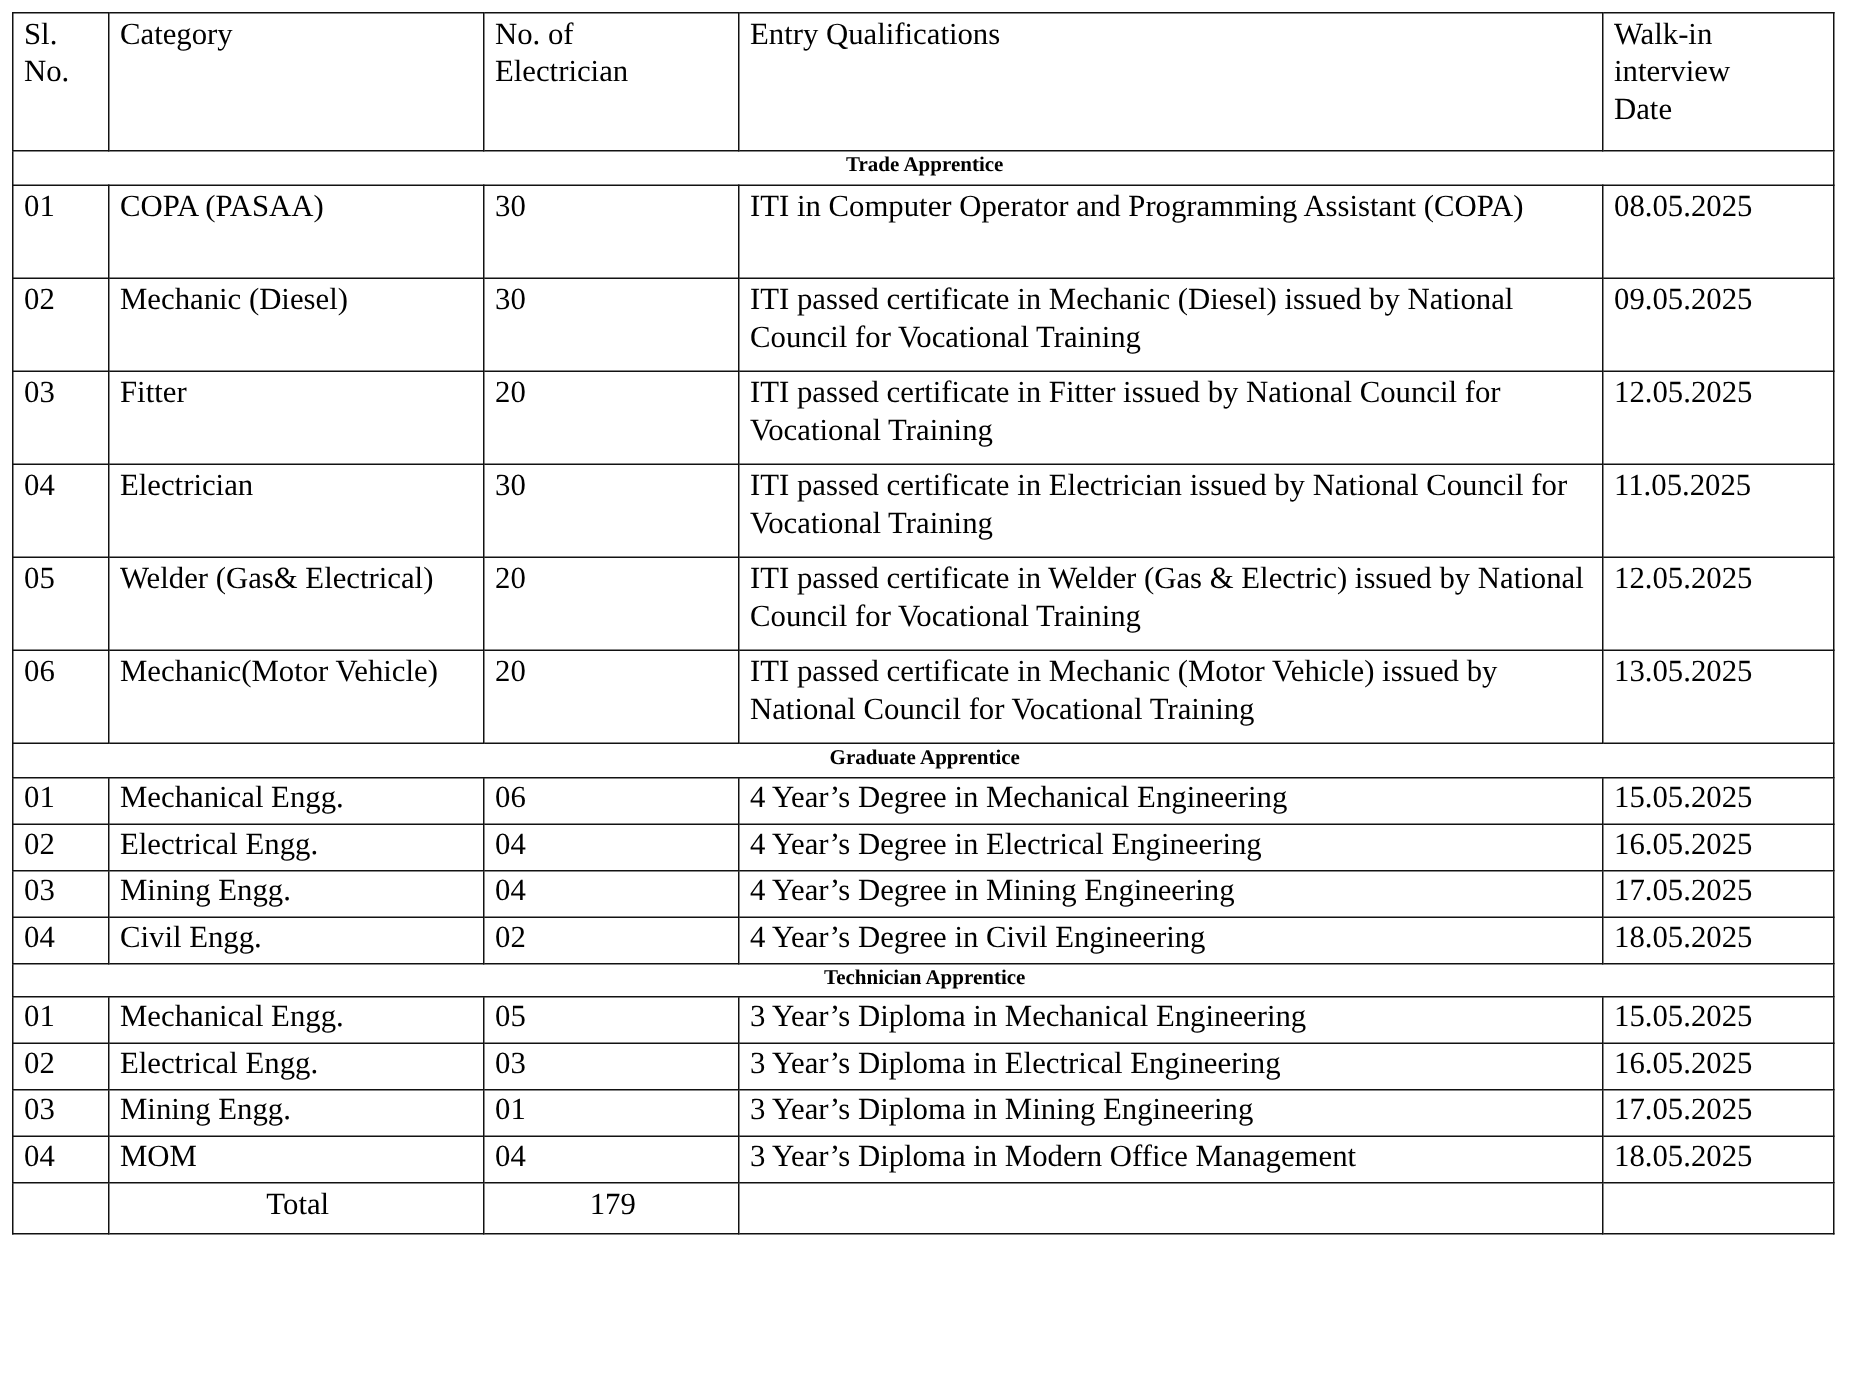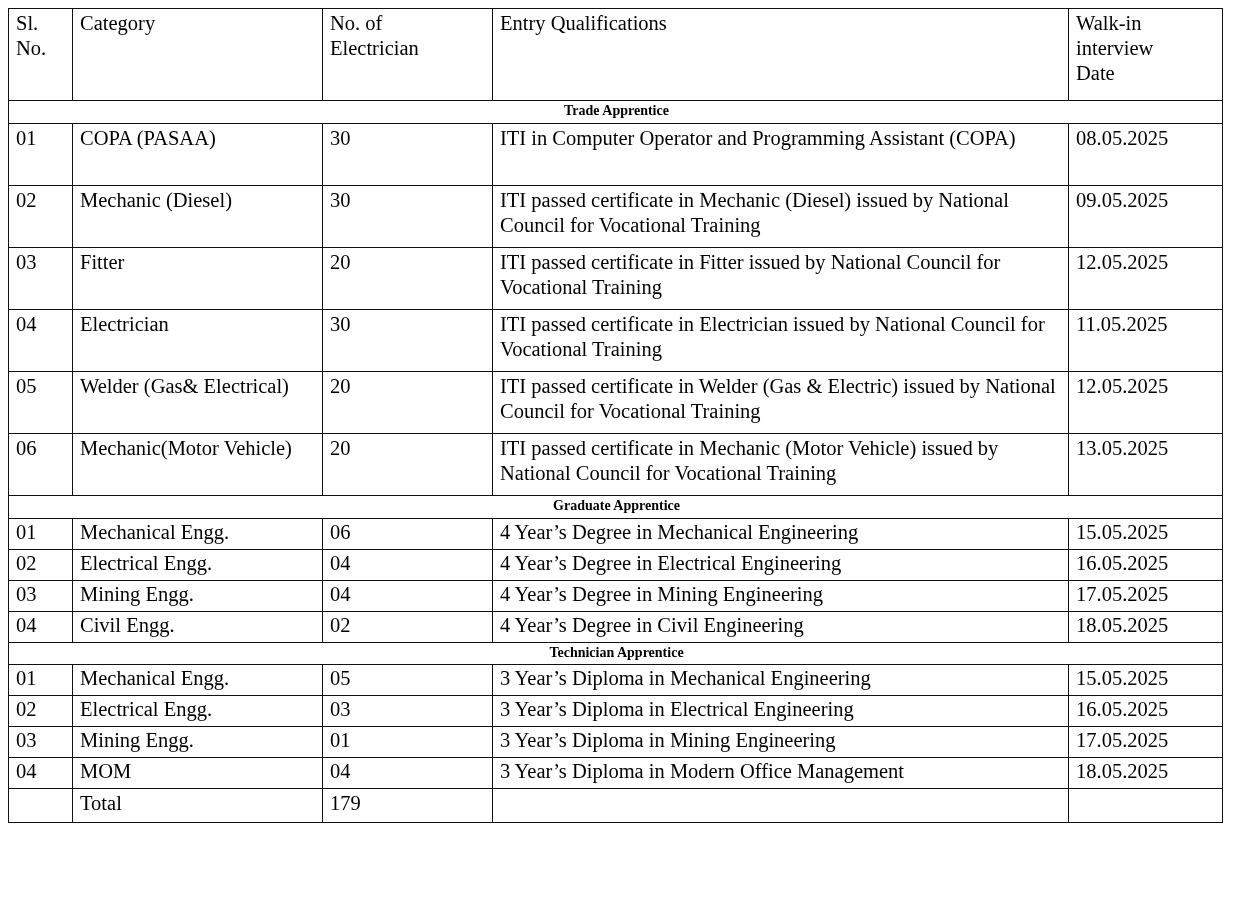--- a/index.html
+++ b/index.html
@@ -79,21 +79,21 @@
   td.cell-sl     { text-align: center; padding-left: 0; padding-right: 0; }
   td.cell-cat    { text-align: left; }
   td.cell-num    { text-align: center; padding-left: 0; padding-right: 0; }
   td.cell-qual   { text-align: justify; text-justify: inter-word; padding-right: 9px; }
   td.cell-qual.nojust { text-align: left; }
   td.cell-date   { text-align: center; padding-left: 0; padding-right: 0; }
 
   tr.data-row.two-line td { height: 62px; }
   tr.data-row.one-line td { height: 31px; padding-top: 1px; padding-bottom: 2px;}
 
-  tr.total-row td { height: 34px; }
+  tr.total-row td { height: 34px; text-align: center; }
   td.total-label {
     text-align: right;
     font-weight: bold;
     padding-right: 10px;
     padding-top: 3px;
   }
   td.total-value {
     text-align: center;
     font-weight: bold;
     padding-top: 3px;

